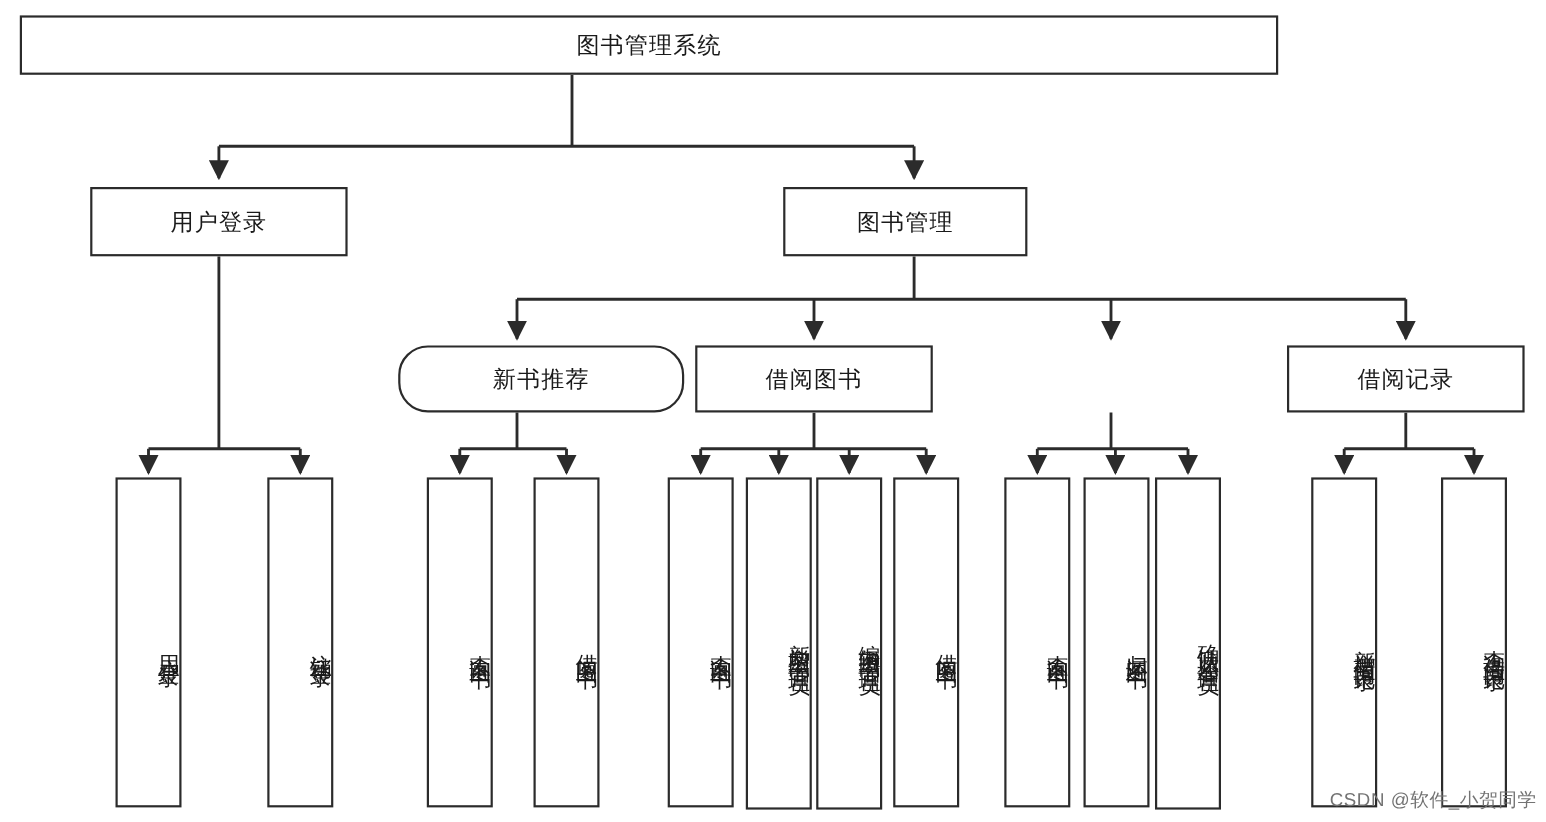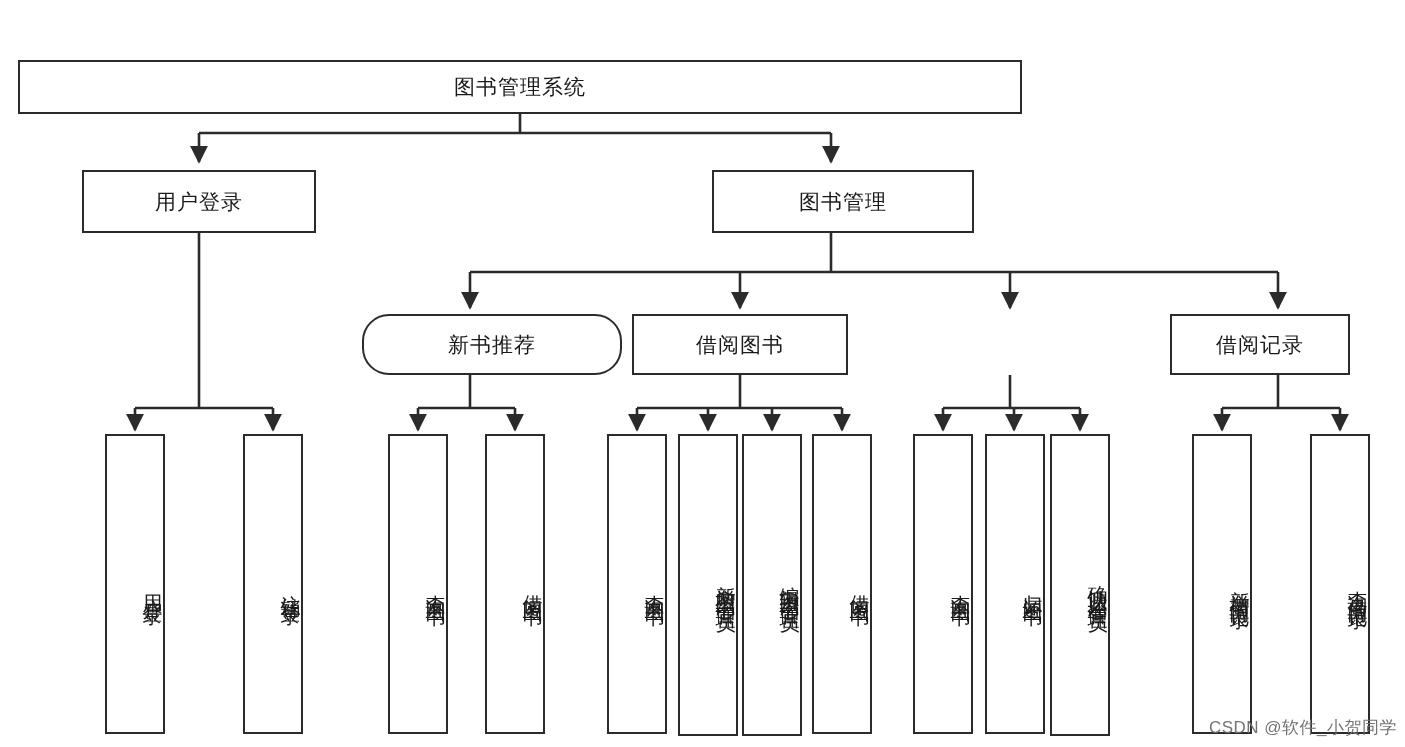--- a/index.html
+++ b/index.html
@@ -112,28 +112,28 @@
       <path d="M 1014 408 L 1014 430" marker-end="url(#arrow)"></path>
       <path d="M 1080 408 L 1080 430" marker-end="url(#arrow)"></path>
 
       <path d="M 1278 375 L 1278 408"></path>
       <path d="M 1222 408 L 1340 408"></path>
       <path d="M 1222 408 L 1222 430" marker-end="url(#arrow)"></path>
       <path d="M 1340 408 L 1340 430" marker-end="url(#arrow)"></path>
     </g>
   </svg>
 
-  <div class="node node-h" style="left:18px; top:14px; width:1004px; height:54px;margin-top:46px;">图书管理系统</div>
+  <div class="node node-h" style="left:18px; top:14px; width:1144px; height:54px;">图书管理系统</div>
 
   <div class="node node-h" style="left:82px; top:170px; width:234px; height:63px;">用户登录</div>
-  <div class="node node-h" style="left:712px; top:170px; width:262px; height:63px;">图书管理</div>
+  <div class="node node-h" style="left:712px; top:170px; width:222px; height:63px;">图书管理</div>
 
   <div class="node node-h" style="left:362px; top:314px; width:260px; height:61px;border-radius:27px;">新书推荐</div>
   <div class="node node-h" style="left:632px; top:314px; width:216px; height:61px;">借阅图书</div>
-  <div class="node node-h" style="left:1170px; top:314px; width:180px; height:61px;">借阅记录</div>
+  <div class="node node-h" style="left:1170px; top:314px; width:216px; height:61px;">借阅记录</div>
 
   <div class="node node-v" style="left:105px; top:434px; width:60px; height:300px;">用户登录</div>
   <div class="node node-v" style="left:243px; top:434px; width:60px; height:300px;">注销登录</div>
 
   <div class="node node-v" style="left:388px; top:434px; width:60px; height:300px;">查询图书</div>
   <div class="node node-v" style="left:485px; top:434px; width:60px; height:300px;">借阅图书</div>
 
   <div class="node node-v" style="left:607px; top:434px; width:60px; height:300px;">查询图书</div>
   <div class="node node-v" style="left:678px; top:434px; width:60px; height:302px;">新增图书（管理员）</div>
   <div class="node node-v" style="left:742px; top:434px; width:60px; height:302px;">编辑图书（管理员）</div>

